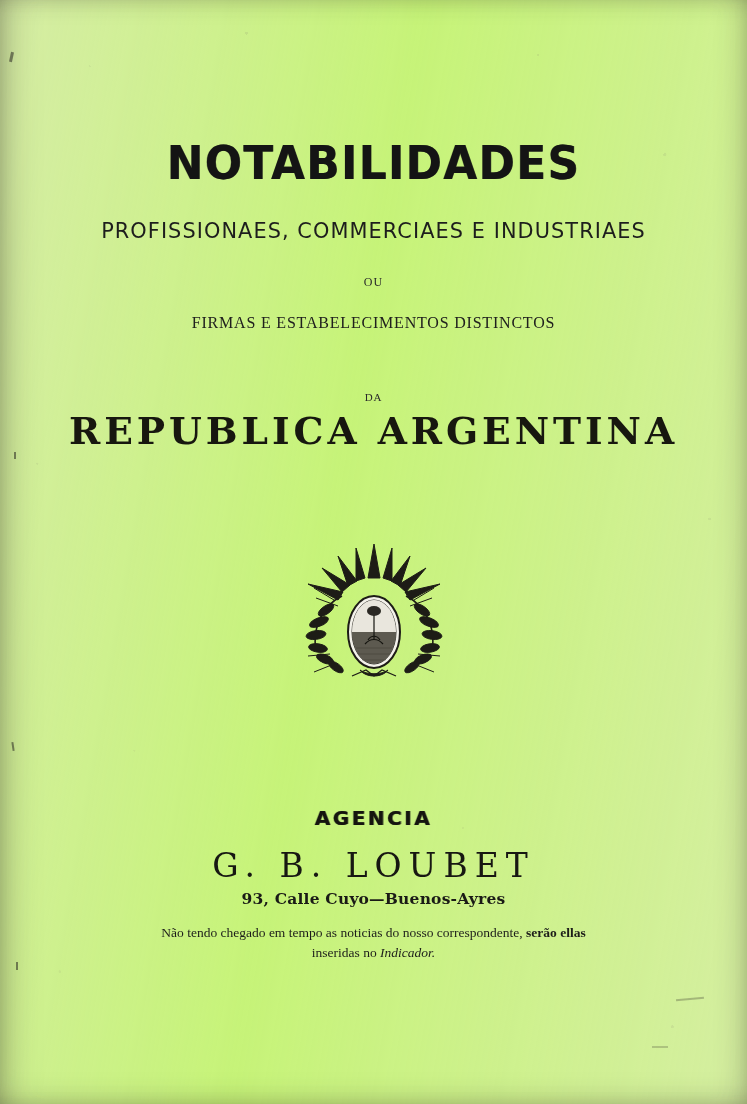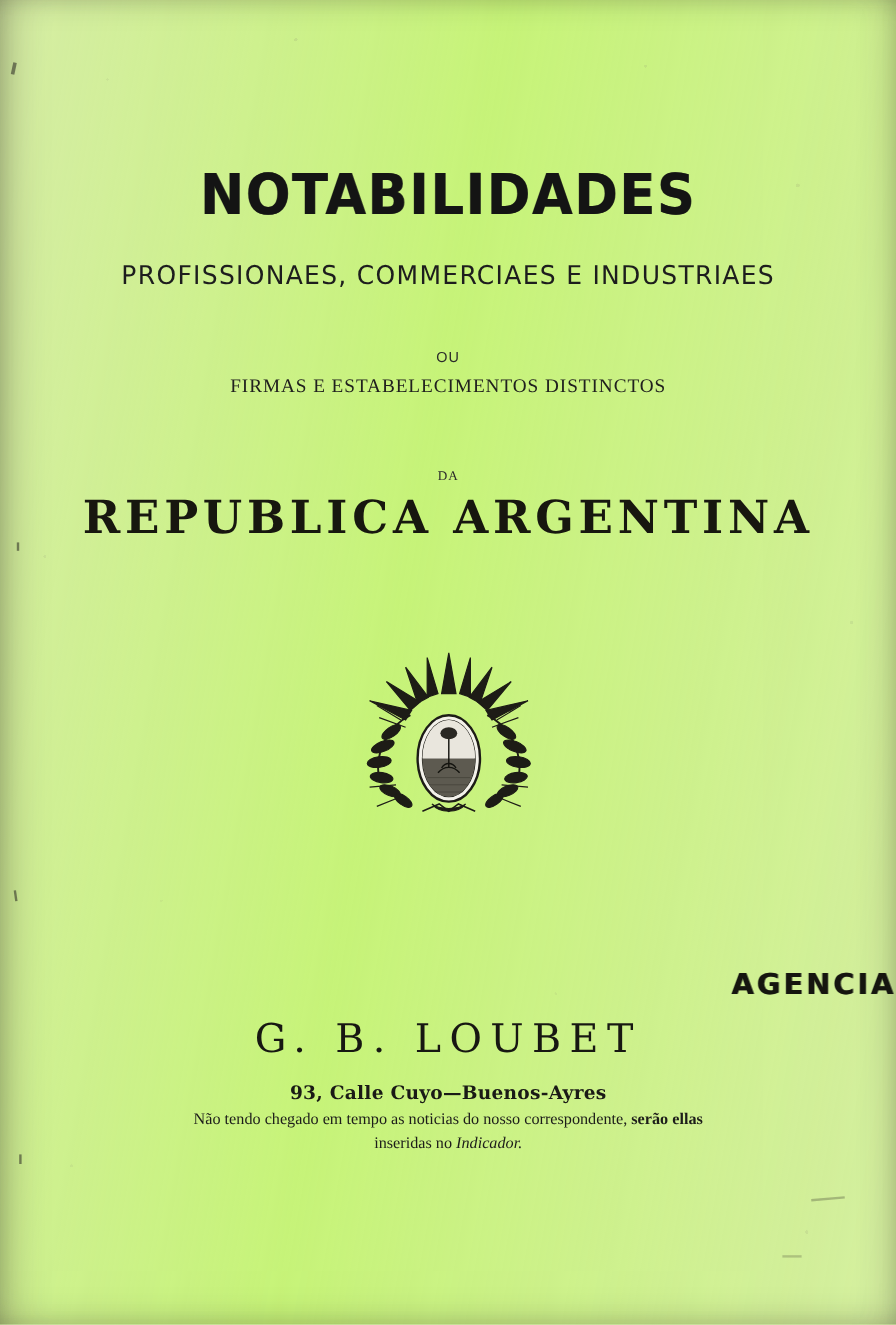--- a/index.html
+++ b/index.html
@@ -78,25 +78,24 @@
     letter-spacing: 1.1px;
     color: #1d1d1d;
     transform: scaleX(0.97);
   }
   .line-ou {
     position: absolute;
     top: 275px;
     left: 0;
     right: 0;
     text-align: center;
-    font-family: Liberation Sans, sans-serif;
+    font-family: Liberation Serif, serif;
     font-size: 12px;
     letter-spacing: 1px;
     color: #2a2a2a;
-    margin-top: 16px;
   }
   .line-firmas {
     position: absolute;
     top: 314px;
     left: 0;
     right: 0;
     text-align: center;
     font-family: "Liberation Serif", serif;
     font-size: 16px;
     letter-spacing: 0.8px;
@@ -136,24 +135,24 @@
     width: 220px;
     height: 160px;
   }
 
   
   .agencia {
     position: absolute;
     top: 806px;
     left: 0;
     right: 0;
-    text-align: right;
+    text-align: center;
     font-family: "DejaVu Sans", sans-serif;
     font-weight: 700;
-    font-size: 24px;
+    font-size: 20px;
     letter-spacing: 2.5px;
     color: #15150f;
     text-shadow: 0.8px 0 0 rgba(20,20,20,0.55), -0.7px 0 0 rgba(20,20,20,0.3);
   }
   .publisher {
     position: absolute;
     top: 846px;
     left: 0;
     right: 0;
     text-align: center;
@@ -166,21 +165,20 @@
     position: absolute;
     top: 889px;
     left: 0;
     right: 0;
     text-align: center;
     font-family: "DejaVu Serif", serif;
     font-weight: 700;
     font-size: 15.5px;
     letter-spacing: 0.2px;
     color: #1a1a16;
-    margin-top: 12px;
   }
   .notice {
     position: absolute;
     top: 923px;
     left: 0;
     right: 0;
     text-align: center;
     font-family: "Liberation Serif", serif;
     font-size: 13.5px;
     line-height: 1.45;

